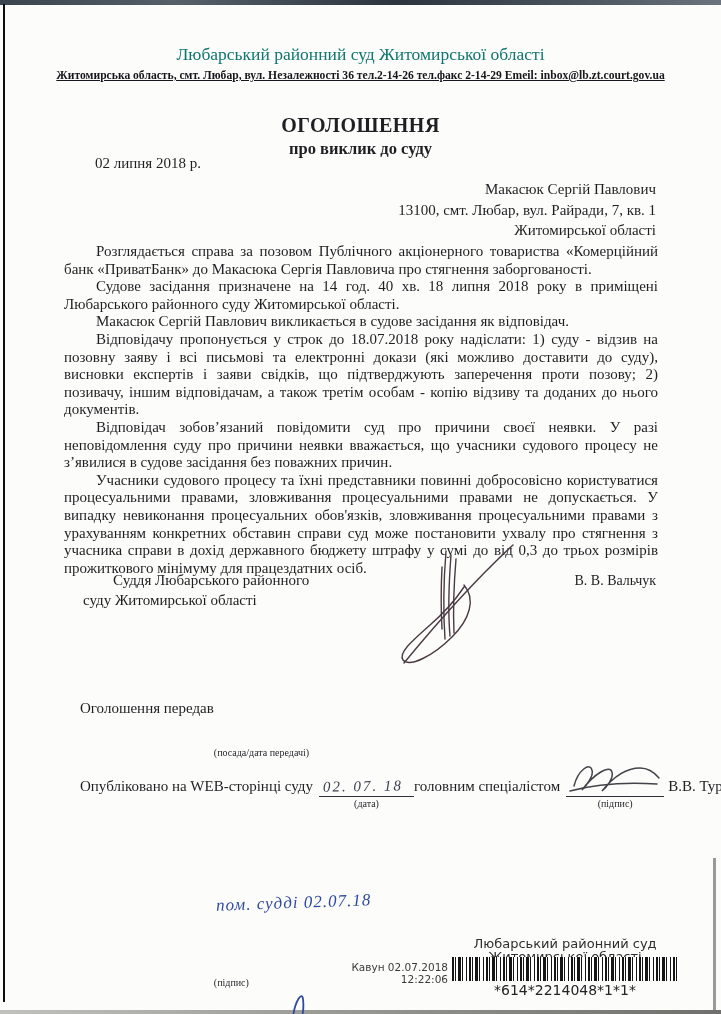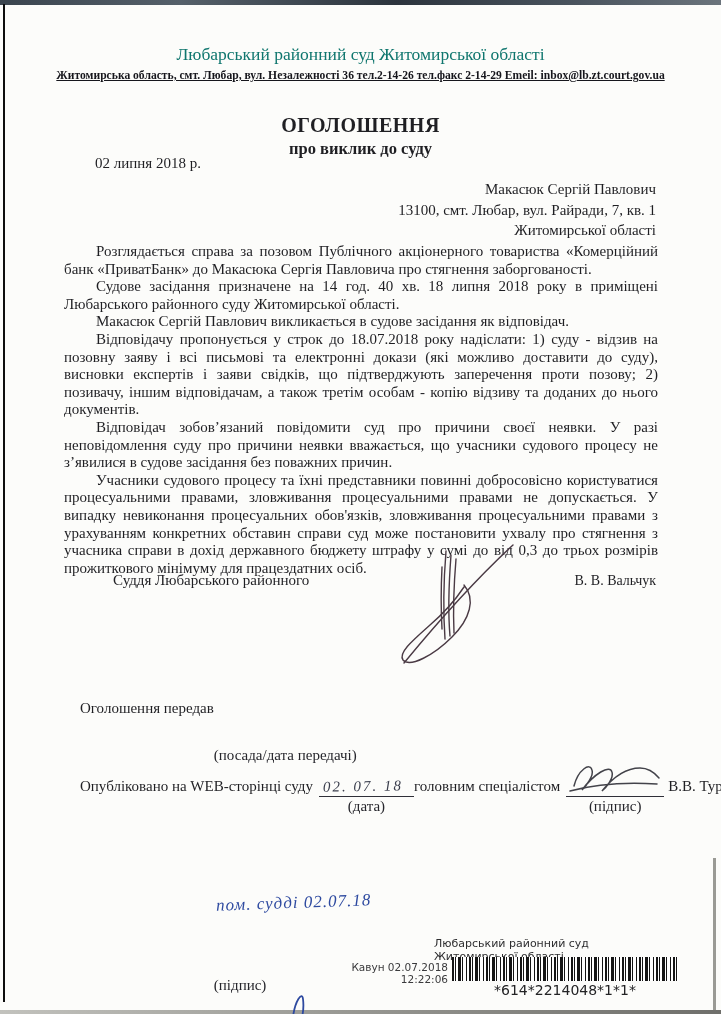--- a/index.html
+++ b/index.html
@@ -29,39 +29,39 @@
 
   .judge-left{position:absolute;left:83px;top:570px;font-size:15px;line-height:20px;}
   .judge-left .l1{padding-left:30px;}
   .judge-name{position:absolute;right:65px;top:573px;font-size:14px;}
   .judge-sig{position:absolute;left:398px;top:541px;}
 
   .sign-row{position:absolute;display:flex;align-items:flex-end;font-size:15px;}
   .sign-row .lbl{white-space:nowrap;padding-bottom:2px;}
   .blank{position:relative;height:26px;border-bottom:1.4px solid #2f2f38;}
   .blank .caption{position:absolute;top:28px;left:0;width:100%;text-align:center;
-    font-size:15px;color:#26262c;white-space:nowrap;}
+    font-size:10px;color:#26262c;white-space:nowrap;}
   .hw-blue{font-style:italic;color:#2e4aa0;font-size:17px;letter-spacing:1px;white-space:nowrap;}
   .hw-dark{font-style:italic;color:#3b3f4e;font-size:15px;letter-spacing:2px;white-space:nowrap;}
   .row-transfer{left:80px;top:700px;flex-direction:column;}
   .row-publish{left:80px;top:770px;}
   .b-post{flex:0 0 195px;margin-left:7px;}
   .b-post .hw-blue{position:absolute;left:2px;bottom:1px;transform:rotate(-2deg);}
   .sp30{flex:0 0 34px;} .sp20{flex:0 0 22px;}
   .b-sig{flex:0 0 100px;}
   .b-sig svg{position:absolute;left:0;bottom:-4px;}
   .b-name{flex:0 0 148px;border-bottom:1.4px solid #2e4aa0;}
   .b-name .hw-blue{position:absolute;left:4px;bottom:0;font-size:19px;transform:rotate(-2deg);}
   .b-date{flex:0 0 95px;margin-left:6px;}
   .b-date .hw-dark{position:absolute;left:4px;bottom:1px;transform:rotate(-1deg);}
   .b-sig2{flex:0 0 98px;margin-left:6px;margin-right:4px;}
   .b-sig2 svg{position:absolute;left:0;bottom:-4px;}
 
-  .footer-court{position:absolute;left:434px;top:937px;width:230px;text-align:left;
-    font-family:"DejaVu Sans",sans-serif;font-size:11px;line-height:13px;color:#2e2e30;}
+  .footer-court{position:absolute;left:450px;top:937px;width:230px;text-align:center;
+    font-family:"DejaVu Sans",sans-serif;font-size:13px;line-height:13px;color:#2e2e30;}
   .stamp{position:absolute;left:308px;top:961px;width:140px;text-align:right;
     font-family:"DejaVu Sans",sans-serif;font-size:10.5px;color:#3a3a3c;}
   .barcode{position:absolute;left:452px;top:957px;width:226px;height:24px;
     background:repeating-linear-gradient(90deg,
       #151515 0px,#151515 2px,#fff 2px,#fff 3px,
       #151515 3px,#151515 4px,#fff 4px,#fff 6px,
       #151515 6px,#151515 9px,#fff 9px,#fff 10px,
       #151515 10px,#151515 11px,#fff 11px,#fff 14px,
       #151515 14px,#151515 15px,#fff 15px,#fff 17px);}
   .barcode-text{position:absolute;left:452px;top:982px;width:226px;text-align:center;
@@ -96,20 +96,21 @@
     <p>Розглядається справа за позовом Публічного акціонерного товариства «Комерційний банк «ПриватБанк» до Макасюка Сергія Павловича про стягнення заборгованості.</p>
     <p>Судове засідання призначене на 14 год. 40 хв. 18 липня 2018 року в приміщені Любарського районного суду Житомирської області.</p>
     <p>Макасюк Сергій Павлович викликається в судове засідання як відповідач.</p>
     <p>Відповідачу пропонується у строк до 18.07.2018 року надіслати: 1) суду - відзив на позовну заяву і всі письмові та електронні докази (які можливо доставити до суду), висновки експертів і заяви свідків, що підтверджують заперечення проти позову; 2) позивачу, іншим відповідачам, а також третім особам - копію відзиву та доданих до нього документів.</p>
     <p>Відповідач зобов’язаний повідомити суд про причини своєї неявки. У разі неповідомлення суду про причини неявки вважається, що учасники судового процесу не з’явилися в судове засідання без поважних причин.</p>
     <p>Учасники судового процесу та їхні представники повинні добросовісно користуватися процесуальними правами, зловживання процесуальними правами не допускається. У випадку невиконання процесуальних обов'язків, зловживання процесуальними правами з урахуванням конкретних обставин справи суд може постановити ухвалу про стягнення з учасника справи в дохід державного бюджету штрафу у сумі до від 0,3 до трьох розмірів прожиткового мінімуму для працездатних осіб.</p>
   </div>
 
   <div class="judge-left">
     <div class="l1">Суддя Любарського районного</div>
+    <div>суду Житомирської області</div>
   </div>
   <div class="judge-name">В. В. Вальчук</div>
 
   <svg class="judge-sig" width="118" height="128" viewBox="0 0 118 128">
     <g stroke="#4a3a44" stroke-width="1.4">
       <path d="M6 122 C 34 88 76 40 115 4"></path>
       <path d="M48 10 C 46 35 45 70 47 98"></path>
       <path d="M53 14 C 51 40 50 72 52 95"></path>
       <path d="M58 18 C 56 42 55 70 56 92"></path>
       <path d="M44 26 C 43 46 43 70 44 88"></path>

